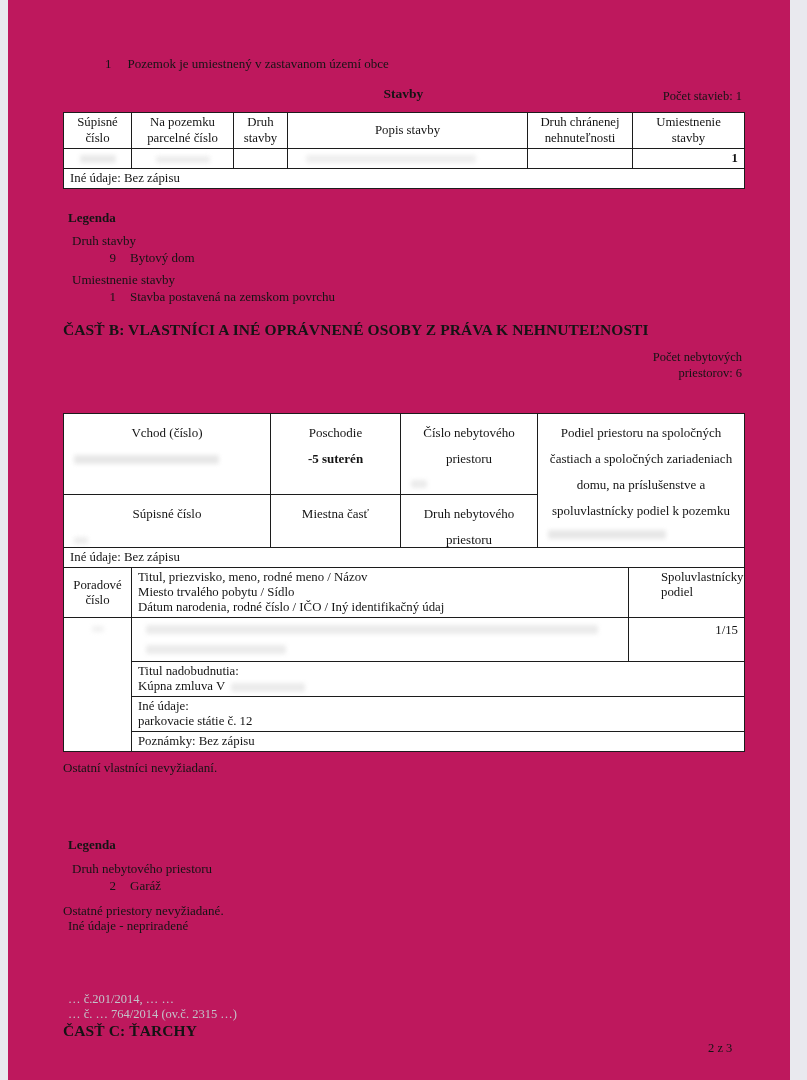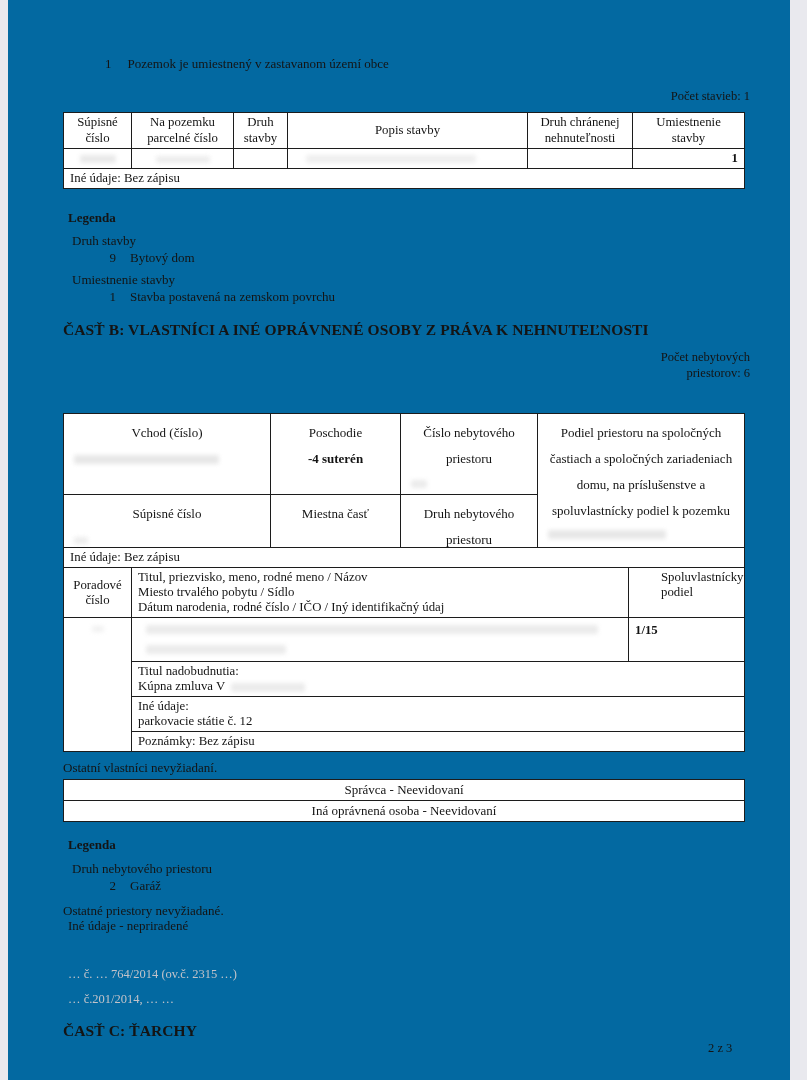--- a/index.html
+++ b/index.html
@@ -5,29 +5,29 @@
   html,body{margin:0;padding:0;}
   body{
     width:807px;height:1080px;position:relative;overflow:hidden;
     background:#e9e9ee;
     font-family:"Liberation Serif","DejaVu Serif",serif;
     color:#141414;
     -webkit-font-smoothing:antialiased;
   }
   .page{
     position:absolute;left:8px;top:0;width:782px;height:1080px;
-    background:#0369a1;
+    background:#be185d;
   }
   .abs{position:absolute;}
   .bold{font-weight:bold;}
   .txt13{font-size:13px;line-height:1.3;}
   .txt12{font-size:12.5px;line-height:1.3;}
   .heading{font-size:15.5px;font-weight:bold;letter-spacing:.1px;}
   .center-band{left:55px;width:681px;text-align:center;}
-  .right-band{right:40px;text-align:right;}
+  .right-band{right:48px;text-align:right;}
 
   table{border-collapse:collapse;table-layout:fixed;width:681px;background:#fff;}
   td,th{border:1px solid #1c1c1c;font-size:12.8px;vertical-align:top;
         padding:2px 6px;font-weight:normal;overflow:hidden;}
   th{text-align:center;vertical-align:middle;line-height:1.22;}
 
   
   .t1 .hdr{height:32px;}
   .t1 .data{height:19px;}
   .t1 .ine{height:17px;}
@@ -39,21 +39,21 @@
   .t2a .r2{height:53px;}
 
   
   .t2b .ine{height:17px;}
   .t2b .hdr td{line-height:1.18;vertical-align:middle;}
   .t2b .hdr{height:42px;}
   .t2b .owner{height:44px;}
   .t2b .titul{height:34px;}
   .t2b .ine2{height:24px;}
   .t2b .pozn{height:16px;}
-  .t2b .podiel-val{text-align:left;font-weight:bold;vertical-align:top;padding-top:5px;}
+  .t2b .podiel-val{text-align:right;font-weight:normal;vertical-align:top;padding-top:5px;}
   .t2b .poradove-hdr{text-align:center;vertical-align:middle;line-height:1.22;}
 
   
   .t3 td{text-align:center;height:16px;line-height:16px;font-size:13px;}
 
   
   .smudge{background:#d7d7d7;filter:blur(2px);border-radius:2px;display:block;}
   .smudge.inline{display:inline-block;vertical-align:middle;margin-left:6px;}
   .faded{color:#c3c3c9;filter:blur(0.7px);font-size:12.5px;white-space:nowrap;}
 
@@ -63,20 +63,21 @@
 </style>
 </head>
 <body>
 
 <div class="page">
 
   <div class="abs txt13" style="left:97px;top:56px;">
     <span>1</span><span style="display:inline-block;width:16px;"></span><span>Pozemok je umiestnený v zastavanom území obce</span>
   </div>
 
+  <div class="abs center-band bold" style="top:86px;font-size:13.5px;">Stavby</div>
   <div class="abs right-band txt12" style="top:88px;">Počet stavieb: 1</div>
 
   <table class="t1 abs" style="left:55px;top:112px;">
     <colgroup>
       <col style="width:68px">
         <col style="width:102px">
         <col style="width:54px">
       <col style="width:240px">
         <col style="width:105px">
         <col style="width:112px">
@@ -132,21 +133,21 @@
         <col style="width:207px">
     </colgroup>
     <tbody>
         <tr class="r1">
       <td>
         <div>Vchod (číslo)</div>
         <span class="smudge" style="width:145px;height:9px;margin-top:9px;opacity:.6;"></span>
       </td>
       <td>
         <div>Poschodie</div>
-        <div class="bold">-4 suterén</div>
+        <div class="bold">-5 suterén</div>
       </td>
       <td>
         <div>Číslo nebytového priestoru</div>
         <span class="smudge" style="width:16px;height:8px;margin-top:8px;opacity:.5;"></span>
       </td>
       <td rowspan="2" style="line-height:26px;">
         <div>Podiel priestoru na spoločných častiach a spoločných zariadeniach domu, na príslušenstve a spoluvlastnícky podiel k pozemku</div>
         <span class="smudge" style="width:118px;height:9px;margin-top:6px;opacity:.6;"></span>
       </td>
     </tr>
@@ -208,43 +209,30 @@
       </td>
     </tr>
     <tr class="pozn">
       <td colspan="2">Poznámky: Bez zápisu</td>
     </tr>
   </tbody>
     </table>
 
   <div class="abs txt13" style="left:55px;top:760px;">Ostatní vlastníci nevyžiadaní.</div>
 
-  <table class="t3 abs" style="left:55px;top:779px;">
-    <colgroup>
-        <col style="width:681px">
-      </colgroup>
-    <tbody>
-        <tr>
-          <td>Správca - Neevidovaní</td>
-        </tr>
-    <tr>
-          <td>Iná oprávnená osoba - Neevidovaní</td>
-        </tr>
-  </tbody>
-    </table>
 
   <div class="abs bold txt13" style="left:60px;top:837px;">Legenda</div>
   <div class="abs txt13" style="left:64px;top:861px;">Druh nebytového priestoru</div>
   <div class="abs txt13 legend-item" style="left:64px;top:878px;">
     <span class="code">2</span><span class="lbl">Garáž</span>
   </div>
 
   <div class="abs txt13" style="left:55px;top:903px;">Ostatné priestory nevyžiadané.</div>
 
   <div class="abs txt13" style="left:60px;top:918px;">Iné údaje - nepriradené</div>
-  <div class="abs faded" style="left:60px;top:967px;">…  č. … 764/2014 (ov.č. 2315 …)</div>
+  <div class="abs faded" style="left:60px;top:1007px;">…  č. … 764/2014 (ov.č. 2315 …)</div>
   <div class="abs faded" style="left:60px;top:992px;">… č.201/2014, … …</div>
 
   <div class="abs heading" style="left:55px;top:1022px;">ČASŤ C: ŤARCHY</div>
 
   <div class="abs txt12" style="left:700px;top:1040px;">2 z 3</div>
 
 </div>
 
 </body></html>

